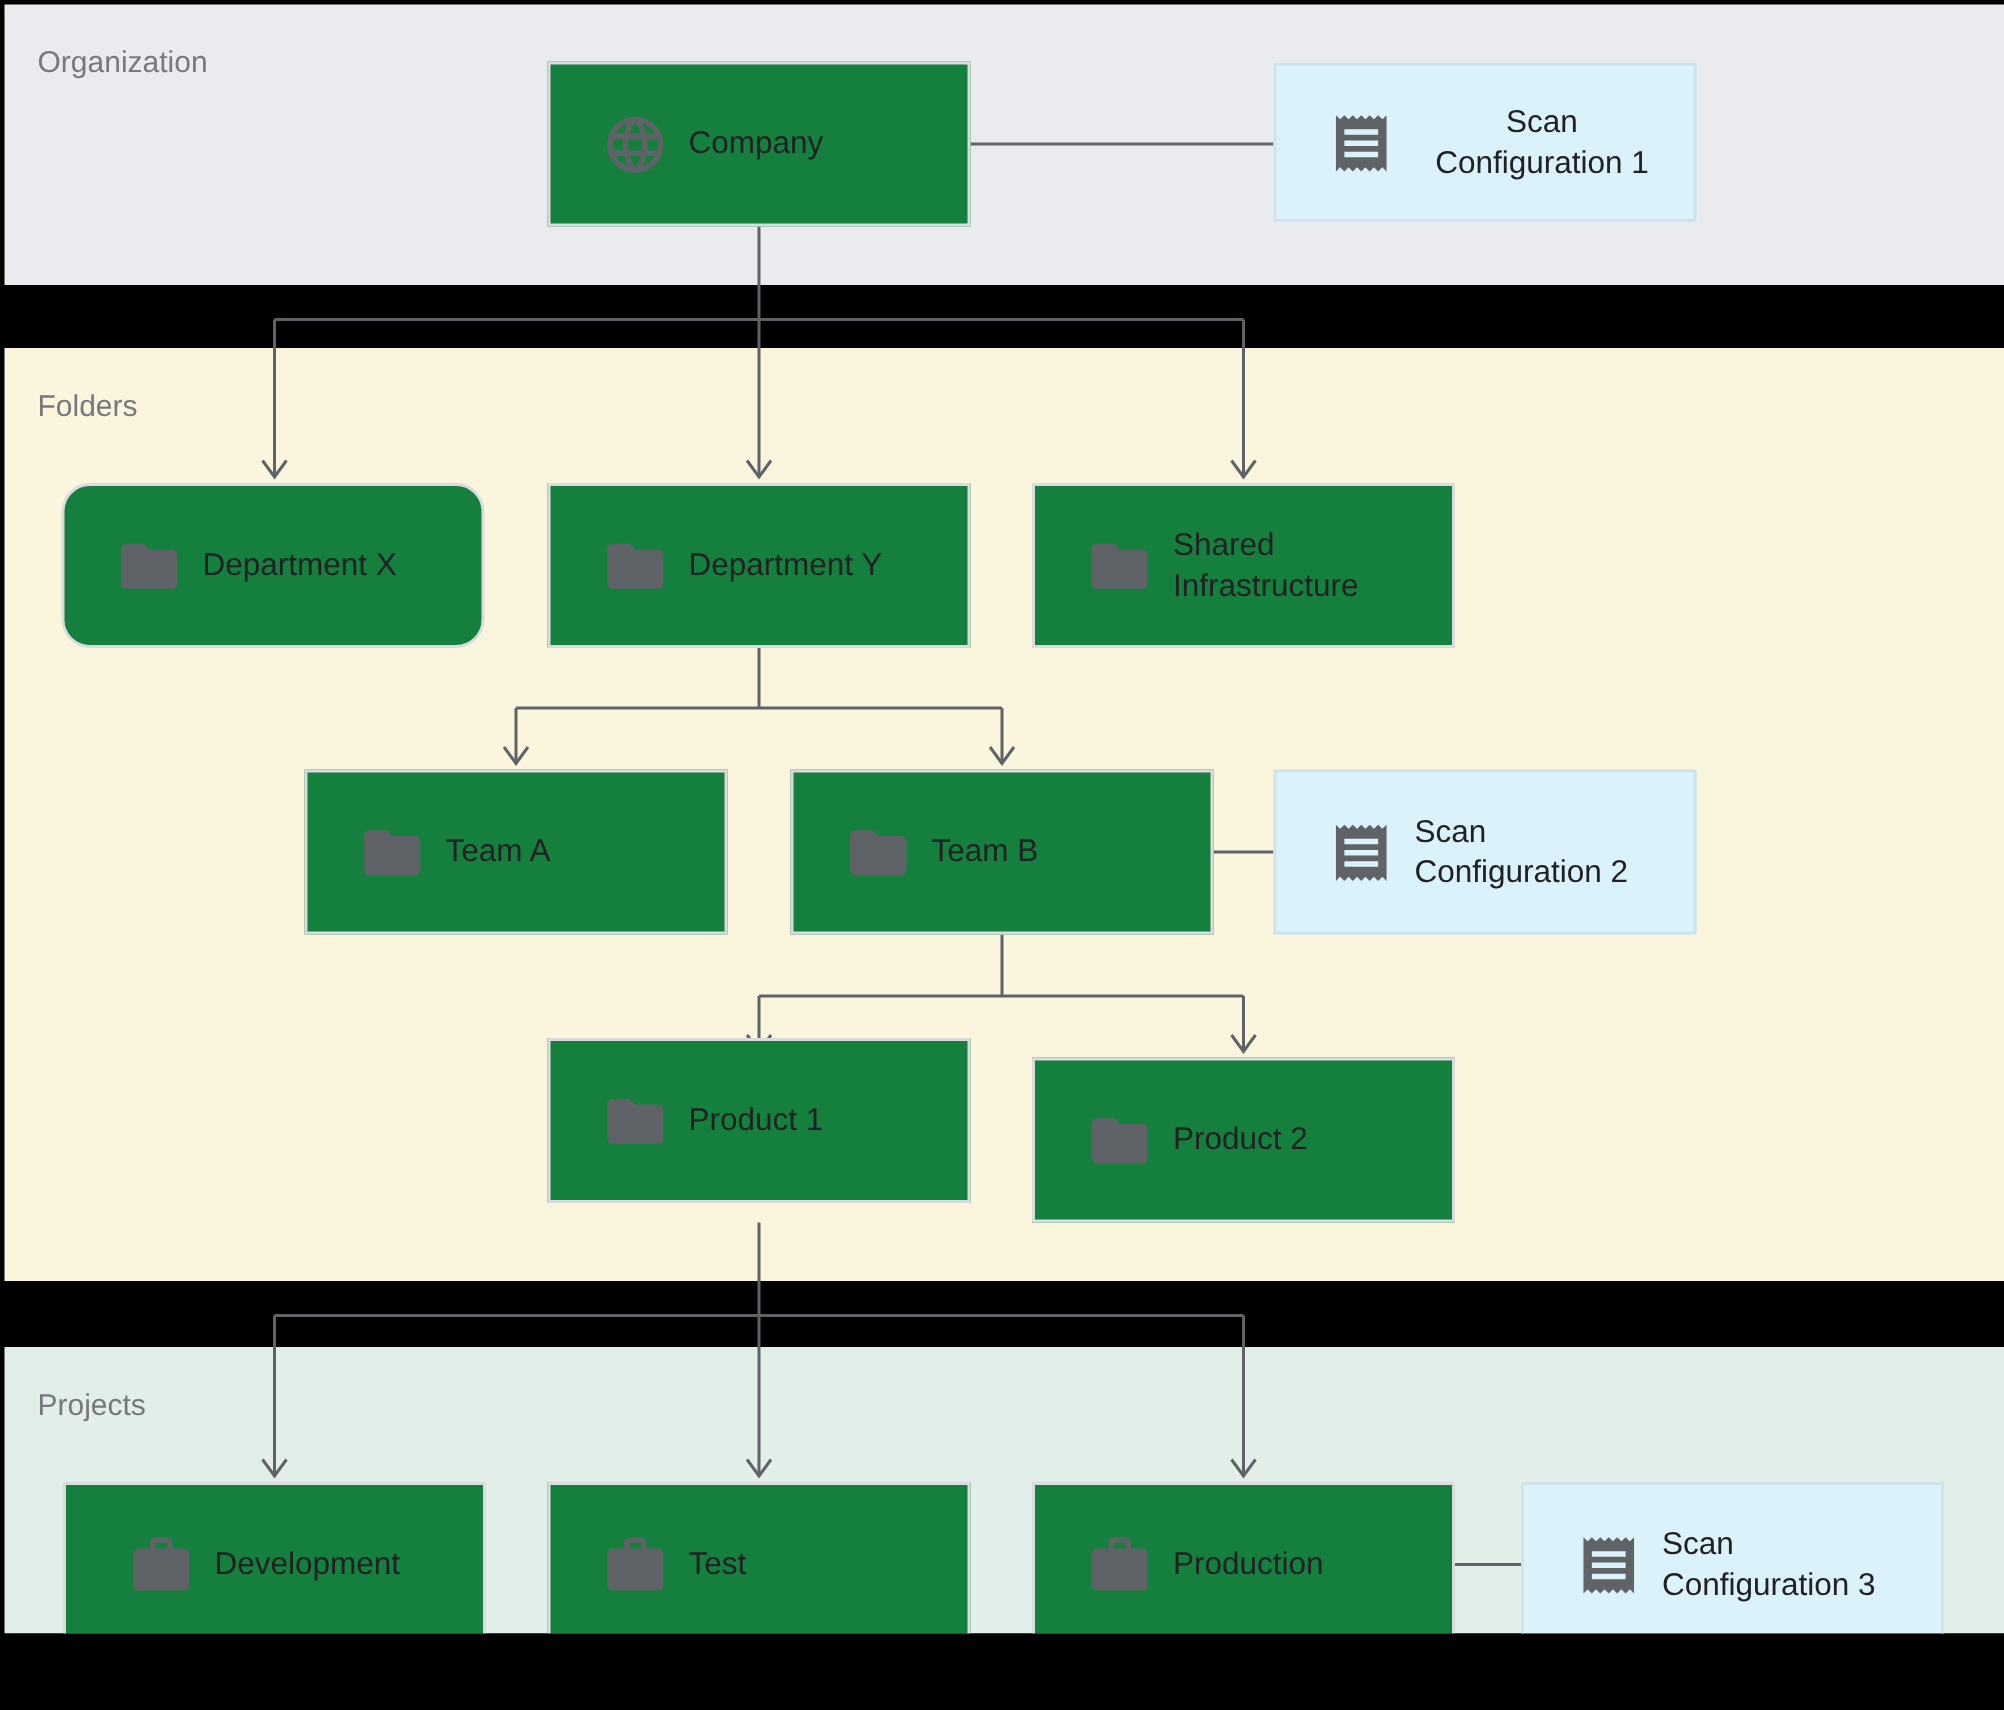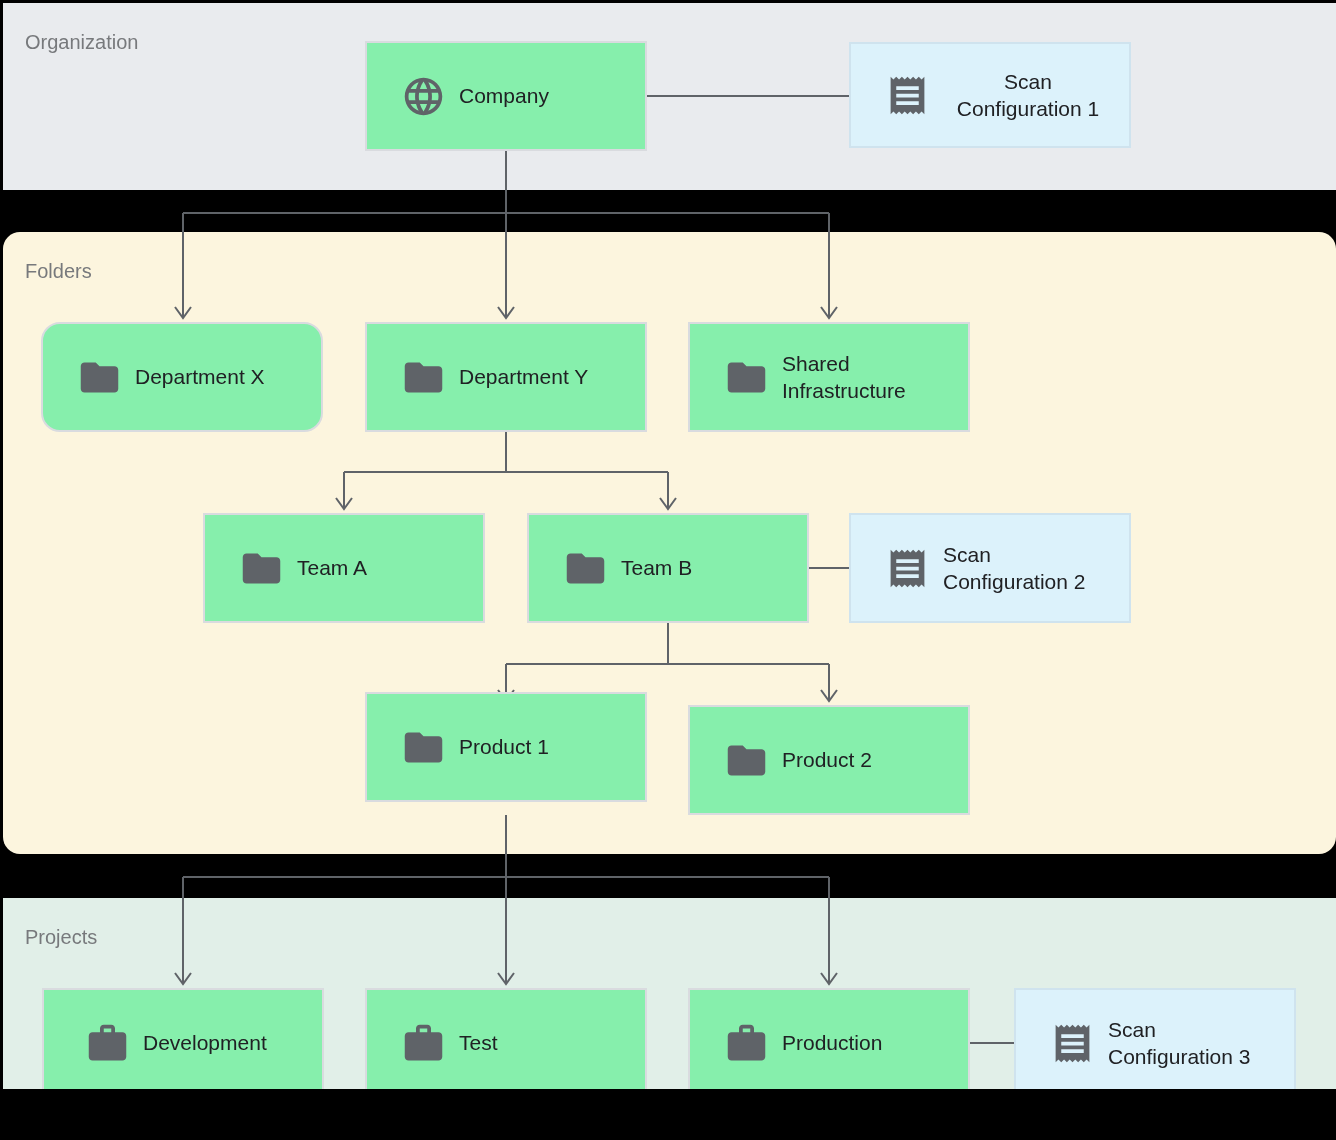--- a/index.html
+++ b/index.html
@@ -5,31 +5,31 @@
   html,body{margin:0;padding:0;background:#000;}
   .canvas{
     position:relative;
     width:1336px;height:1089px;
     background:#000;
     font-family:Liberation Sans, sans-serif;
     overflow:hidden;
   }
   .band{position:absolute;left:3px;right:0;}
   #band-organization{top:3px;height:187px;background:#e9ebee;}
-  #band-folders{top:232px;height:622px;background:#fcf5de;border-radius:17px;}
+  #band-folders{top:232px;height:622px;background:#fcf5de;}
   #band-projects{top:898px;height:236px;background:#e1efe8;}
   .band-label{
     position:absolute;left:22px;top:28px;
     font-size:20px;color:#77797c;
   }
   .connectors{position:absolute;left:0;top:0;z-index:2;pointer-events:none;}
   .node{
     position:absolute;z-index:3;
     width:282px;height:110px;
-    background:#86efac;
+    background:#15803d;
     border:2px solid #d9dbdf;
     box-sizing:border-box;
     display:flex;align-items:center;
     padding-left:34px;
   }
   .node .icon{width:45px;height:45px;fill:#5f6368;flex-shrink:0;}
   .node .label{
     font-size:21px;color:#202124;line-height:1.3;
     margin-left:13px;max-width:170px;
   }

